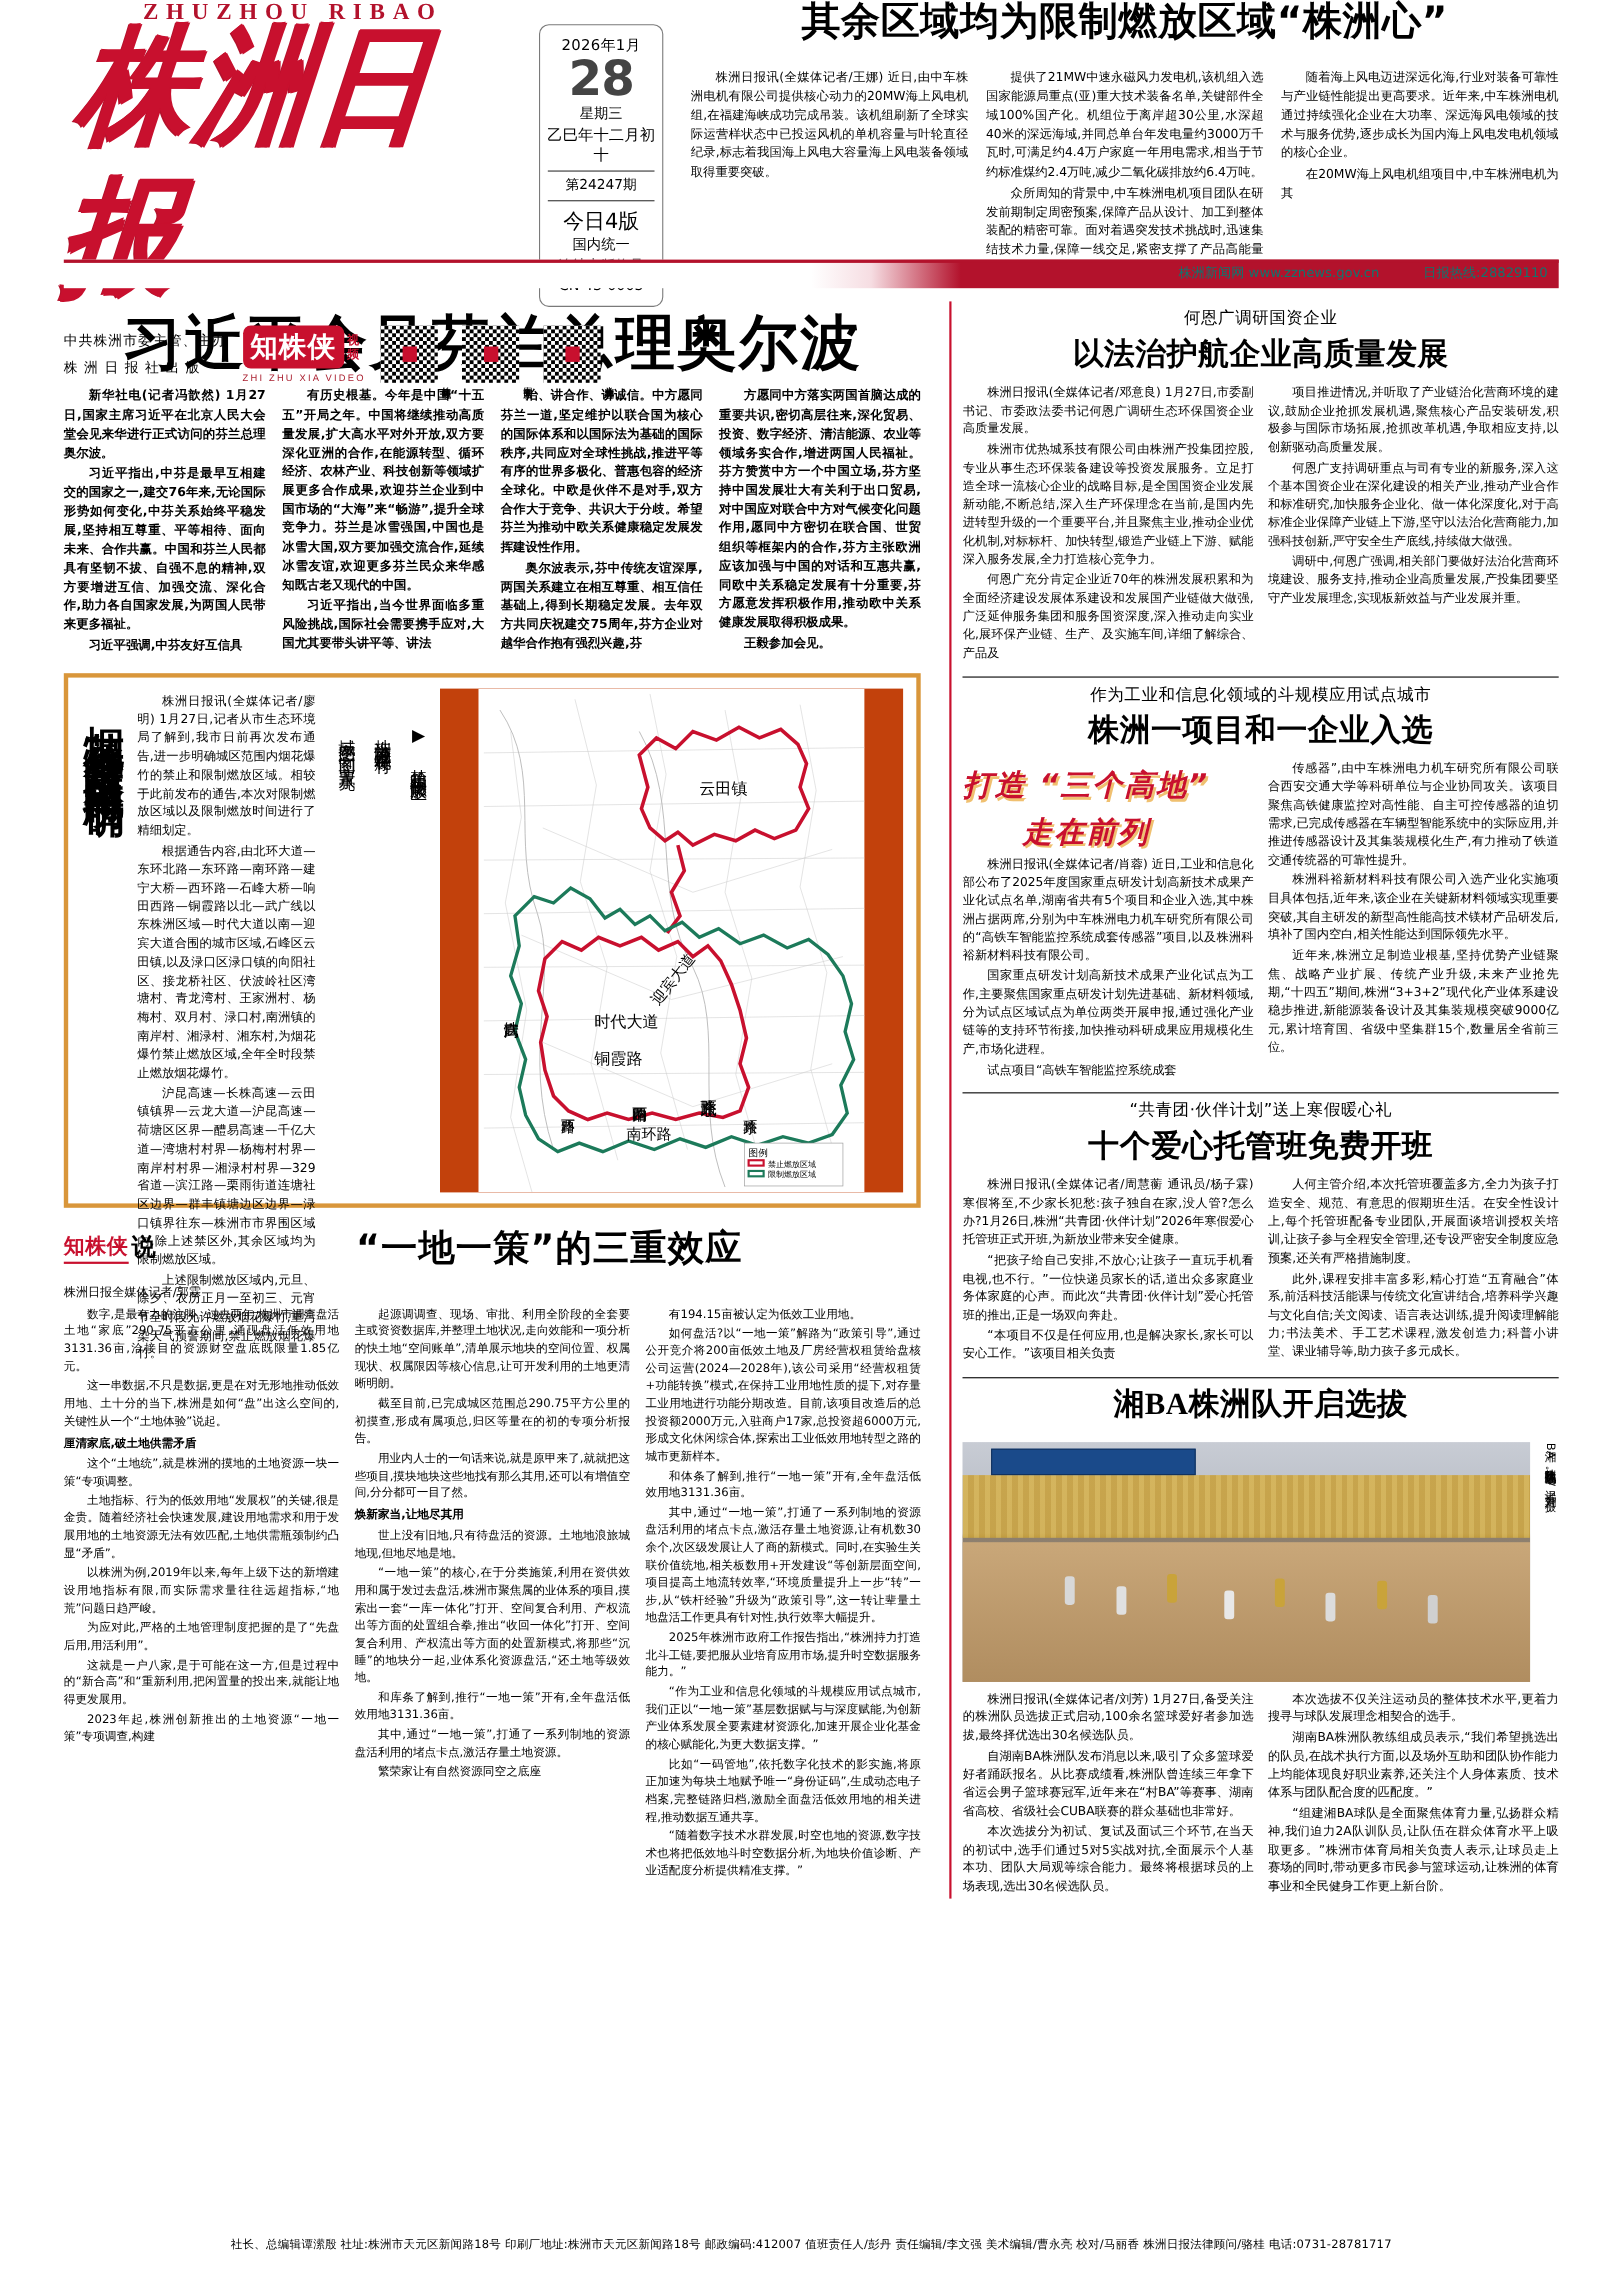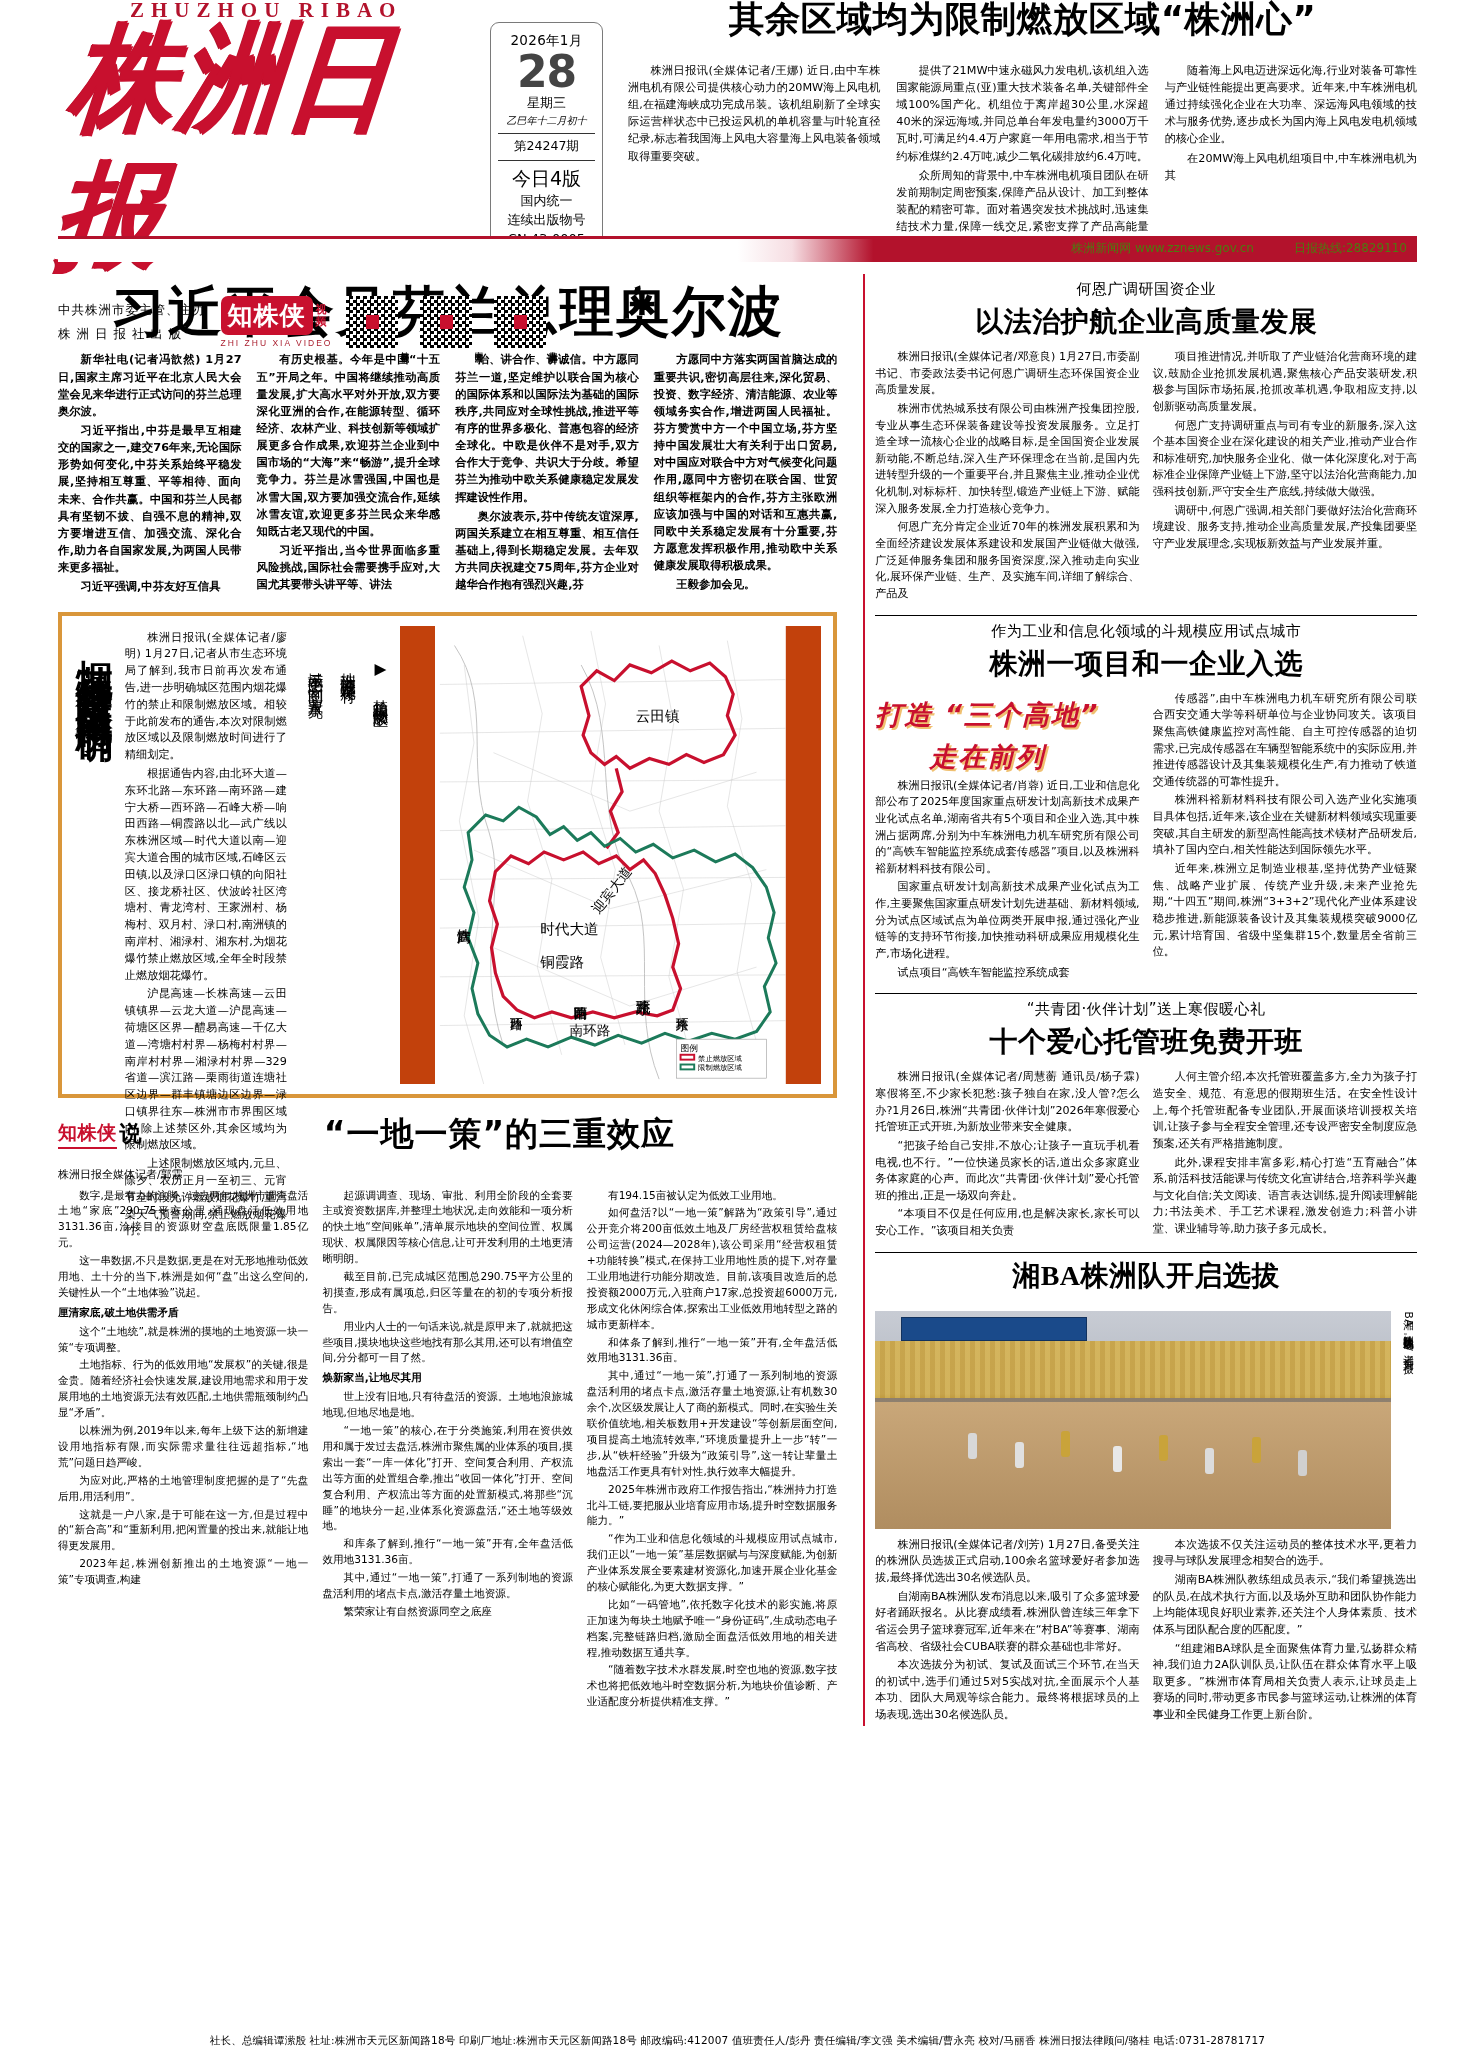--- a/index.html
+++ b/index.html
@@ -35,21 +35,21 @@
   
   .datebox {
     position: absolute; left: 432px; top: 22px;
     width: 113px; border: 1.4px solid #7a7a7a; border-radius: 9px;
     text-align: center; padding: 9px 4px 7px;
     font-family: "DejaVu Sans", sans-serif;
   }
   .datebox .ym { font-size: 13.5px; letter-spacing: 0.3px; }
   .datebox .day { font-size: 44px; font-weight: bold; line-height: 0.98; color: #444; letter-spacing: -1px; }
   .datebox .wk { font-size: 13px; margin-top: 1px; }
-  .datebox .lunar { font-size: 10px; margin-top: 2px; font-style: italic; }
+  .datebox .lunar { font-size: 14px; margin-top: 2px; }
   .datebox .rule { border-top: 1.3px solid #333; margin: 5px 3px 4px; }
   .datebox .issue { font-size: 12.5px; }
   .datebox .pages { font-size: 19px; margin-top: 5px; }
   .datebox .cn1, .datebox .cn2, .datebox .cn3 { font-size: 13px; line-height: 1.45; }
 
   
   .top-right { flex: 1; padding-left: 122px; padding-top: 20px; }
   .tr-head {
     font-family: "DejaVu Sans", sans-serif; font-weight: bold;
     font-size: 35.5px; letter-spacing: 0.5px; text-align: center;
@@ -79,21 +79,21 @@
      repeating-conic-gradient(#000 0 25%, #fff 0 50%) 0 0/7px 7px; position: relative; }
   .qr::after { content:""; position:absolute; left:37%; top:37%; width:26%; height:26%;
      background:#c8102e; }
   .qr-label { writing-mode: vertical-rl; font-size: 8.5px; margin-left: 1px;
               font-family: "DejaVu Sans", sans-serif; letter-spacing: 0.5px; }
 
   
   .redbar { position: relative; height: 26px; margin-top: 6px; }
   .redbar .band { position: absolute; left: 0; right: 0; top: 0; height: 26px;
     background: linear-gradient(to right,#ffffff 0%, #ffffff 50%, #f6dde2 54%, #b3122c 60%, #b3122c 100%); }
-  .redbar .bandtext { position: absolute; right: 10px; top: 4px; color: #4d7c0f;
+  .redbar .bandtext { position: absolute; right: 10px; top: 4px; color: #0f766e;
     font-family: "DejaVu Sans", sans-serif; font-size: 12px; display: flex; gap: 40px; }
   .redbar .thinline { position: absolute; left: 0; right: 0; top: 0; height: 3px; background: #b3122c; }
 
   
   .main { display: flex; margin-top: 12px; }
   .left-zone { width: 800px; padding-right: 16px; }
   .vdiv { width: 2px; background: #c8102e; margin: 0 10px; align-self: stretch; }
   .right-zone { width: 545px; }
 
   .mega-head {

